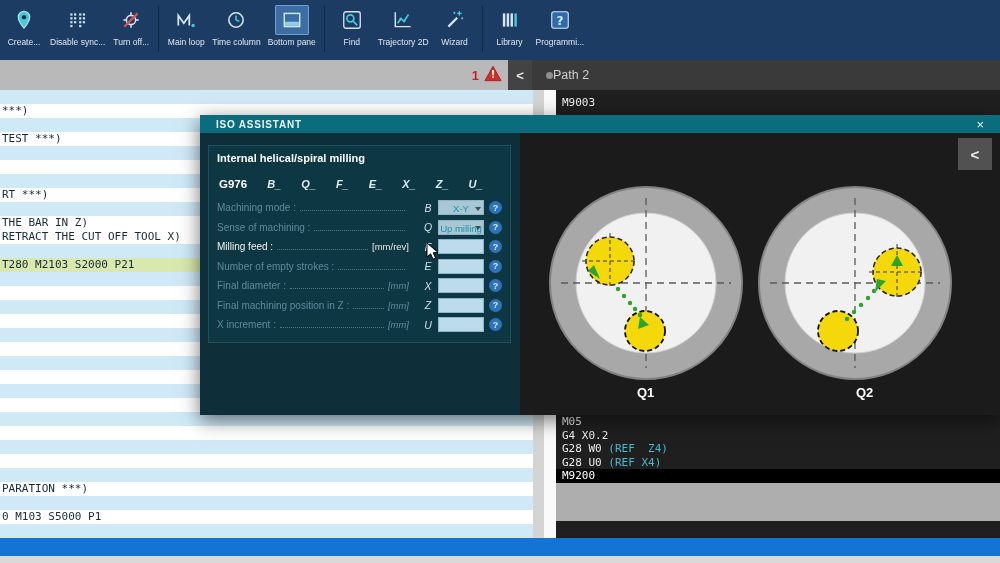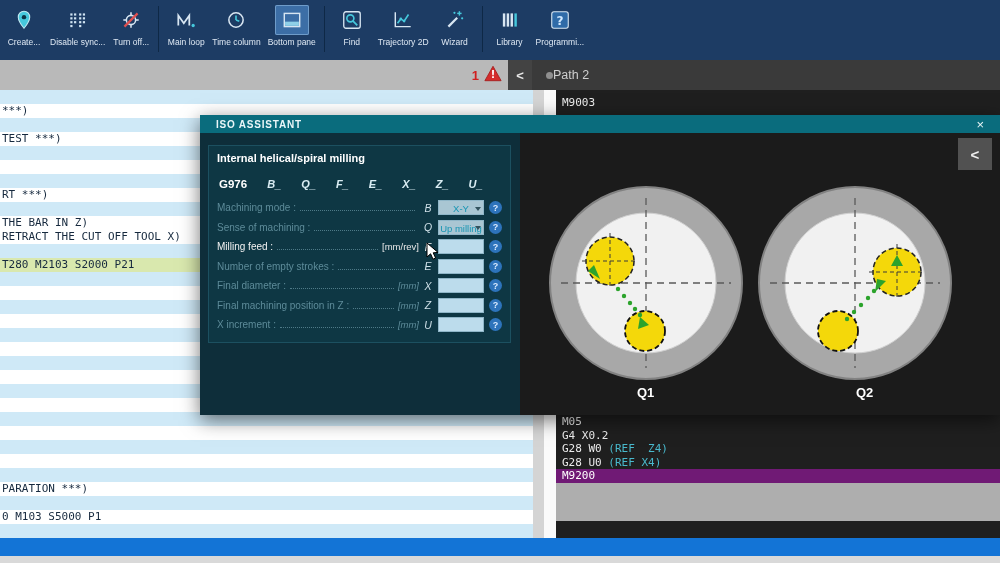--- a/index.html
+++ b/index.html
@@ -29,21 +29,21 @@
   .bg-b{background:#cfe9f7}.bg-w{background:#ffffff}.bg-g{background:#d9e8ae}
   .vstrip{position:absolute;left:533px;top:90px;width:11px;height:448px;background:#d4d4d4}
   .vgap{position:absolute;left:544px;top:90px;width:12px;height:448px;background:#fafafa}
 
   
   .rpane{position:absolute;left:556px;top:90px;width:444px;height:448px;background:#1f1f1f;overflow:hidden}
   .rp-top{padding:6px 8px 0 6px;font-family:"DejaVu Sans Mono",monospace;font-size:11px;color:#ececec}
   .rp-lines{position:absolute;left:0;top:325px;width:100%}
   .rp-line{height:13.5px;line-height:13.5px;font-family:"DejaVu Sans Mono",monospace;font-size:11px;color:#ececec;padding-left:6px;white-space:pre}
   .rp-line .cmt{color:#49b9cd}
-  .rp-line.selected{background:#701a75;color:#fff}
+  .rp-line.selected{background:#000000;color:#fff}
   .rp-gray{position:absolute;left:0;top:393px;width:100%;height:38px;background:#aeaeae}
 
   
   .bottom-blue{position:absolute;left:0;top:538px;width:1000px;height:18px;background:#1374d6}
   .bottom-gray{position:absolute;left:0;top:556px;width:1000px;height:7px;background:#d9d9d9}
 
   
   .dialog{position:absolute;left:200px;top:115px;width:800px;height:300px;box-shadow:0 5px 18px rgba(0,0,0,.55)}
   .dlg-title{height:18px;background:#0a6c7d;display:flex;align-items:center;padding:0 16px}
   .dlg-title-text{color:#eaf6f8;font-size:10px;font-weight:bold;letter-spacing:.8px}
@@ -52,21 +52,21 @@
   .dlg-form-area{width:320px;position:relative;flex:0 0 320px}
   .dlg-panel{position:absolute;left:8px;top:12px;width:303px;height:198px;background:#0e3744;border:1px solid #1c5060;padding:6px 8px 0}
   .dlg-ptitle{color:#fff;font-size:11px;font-weight:bold;margin-bottom:14px}
   .dlg-gline{display:flex;gap:20px;align-items:baseline;margin:0 0 8px 2px}
   .dlg-gcode{color:#fff;font-weight:bold;font-size:11.5px}
   .dlg-param{color:#d9ecf3;font-size:11px;font-style:italic;font-weight:bold}
   .frow{display:flex;align-items:center;height:19.5px}
   .frow .lbl{font-size:10px;color:#5d8b99;white-space:nowrap}
   .frow.active .lbl{color:#f2f2f2;font-style:normal}
   .frow .leader{flex:1;border-bottom:1px dotted #4e7a88;margin:0 4px 3px;height:50%}
-  .frow .unit{font-size:9.5px;font-style:italic;color:#5d8b99;white-space:nowrap;margin-right:3px}
+  .frow .unit{font-size:9.5px;font-style:italic;color:#5d8b99;white-space:nowrap;margin-right:13px}
   .frow.active .unit{color:#e8e8e8;font-style:normal}
   .frow .ltr{width:12px;text-align:center;font-size:10.5px;font-style:italic;color:#cfe0e8;margin-right:4px}
   .frow.active .ltr{color:#fff}
   .frow .ctl{width:46px;height:15px;position:relative;flex:0 0 46px}
   .ctl.input{background:#bcdcec;border:1px solid #8fb6c8}
   .ctl.dropdown{background:#a9c6d3;border:1px solid #8fb6c8;display:flex;align-items:flex-end;justify-content:center}
   .ctl.dropdown .dd-val{color:#1795b3;font-size:9.5px}
   .dd-arrow{position:absolute;right:2px;top:5.5px;width:0;height:0;border-left:3.5px solid transparent;border-right:3.5px solid transparent;border-top:4.5px solid #33535e}
   .frow .help{width:13px;height:13px;border-radius:50%;background:#2d73bb;color:#d9eaff;font-size:9px;font-weight:bold;display:flex;align-items:center;justify-content:center;margin-left:5px;cursor:pointer;flex:0 0 13px}
   .dlg-image{position:relative;flex:1;background:#1b1b1b;overflow:hidden}

